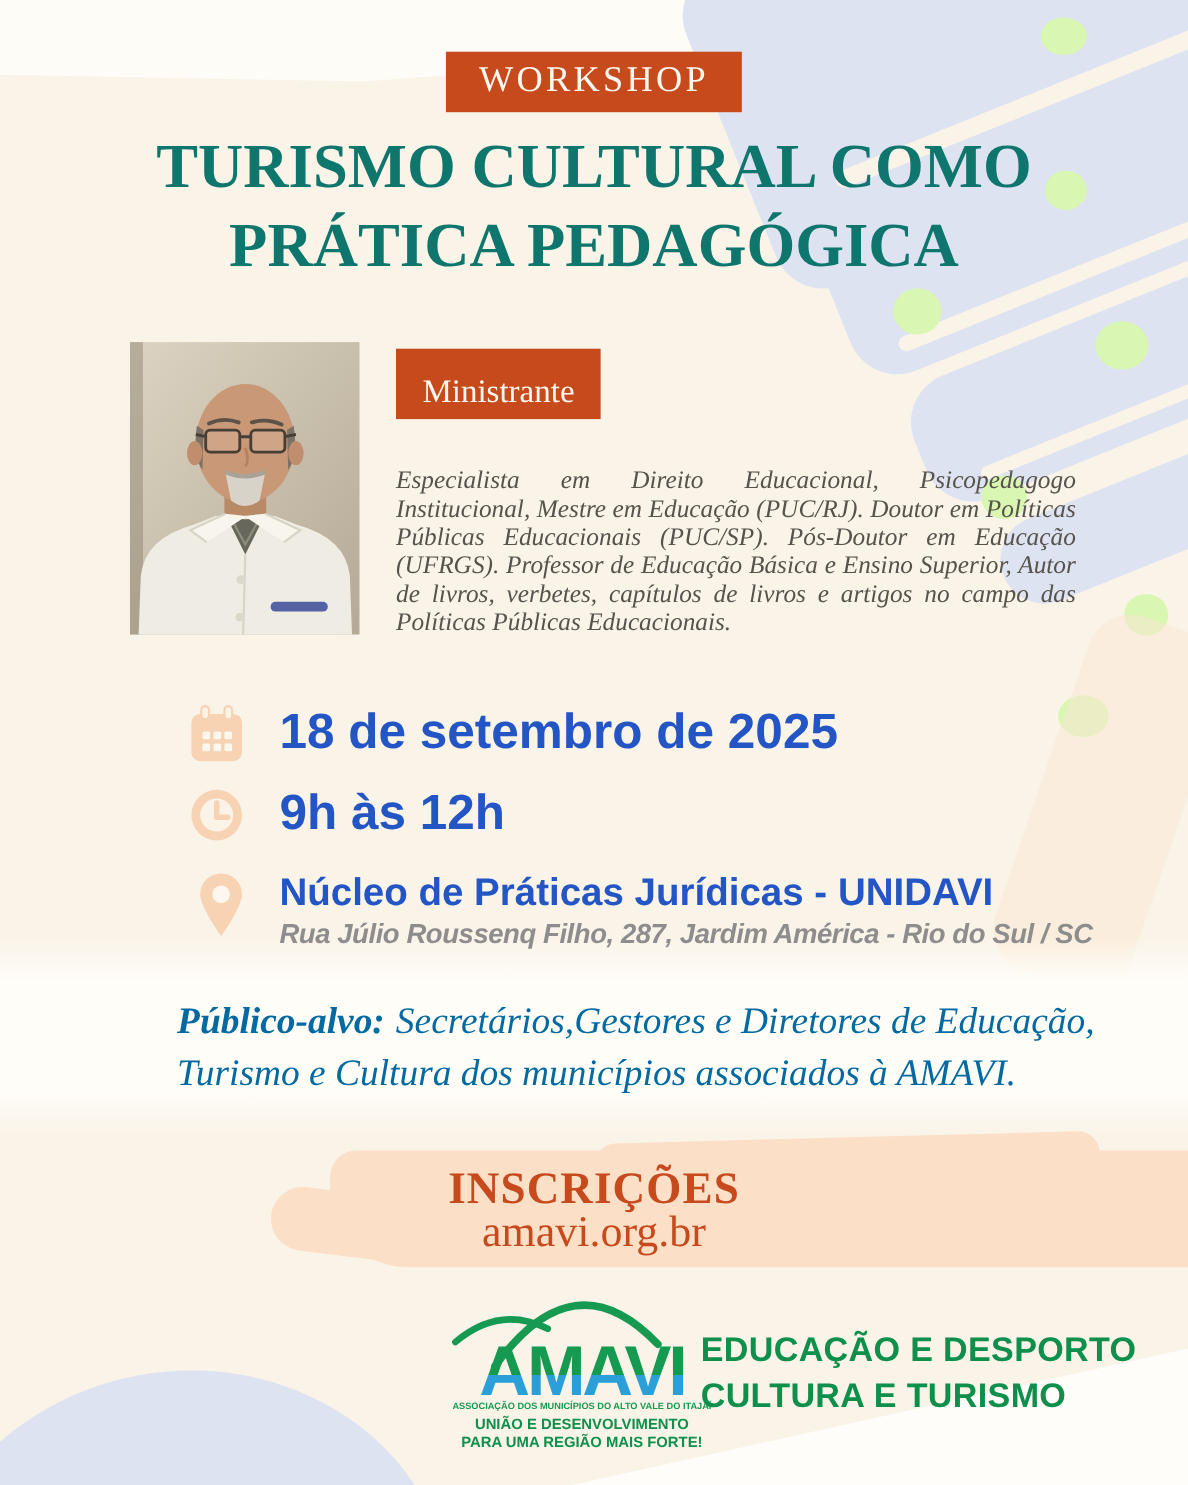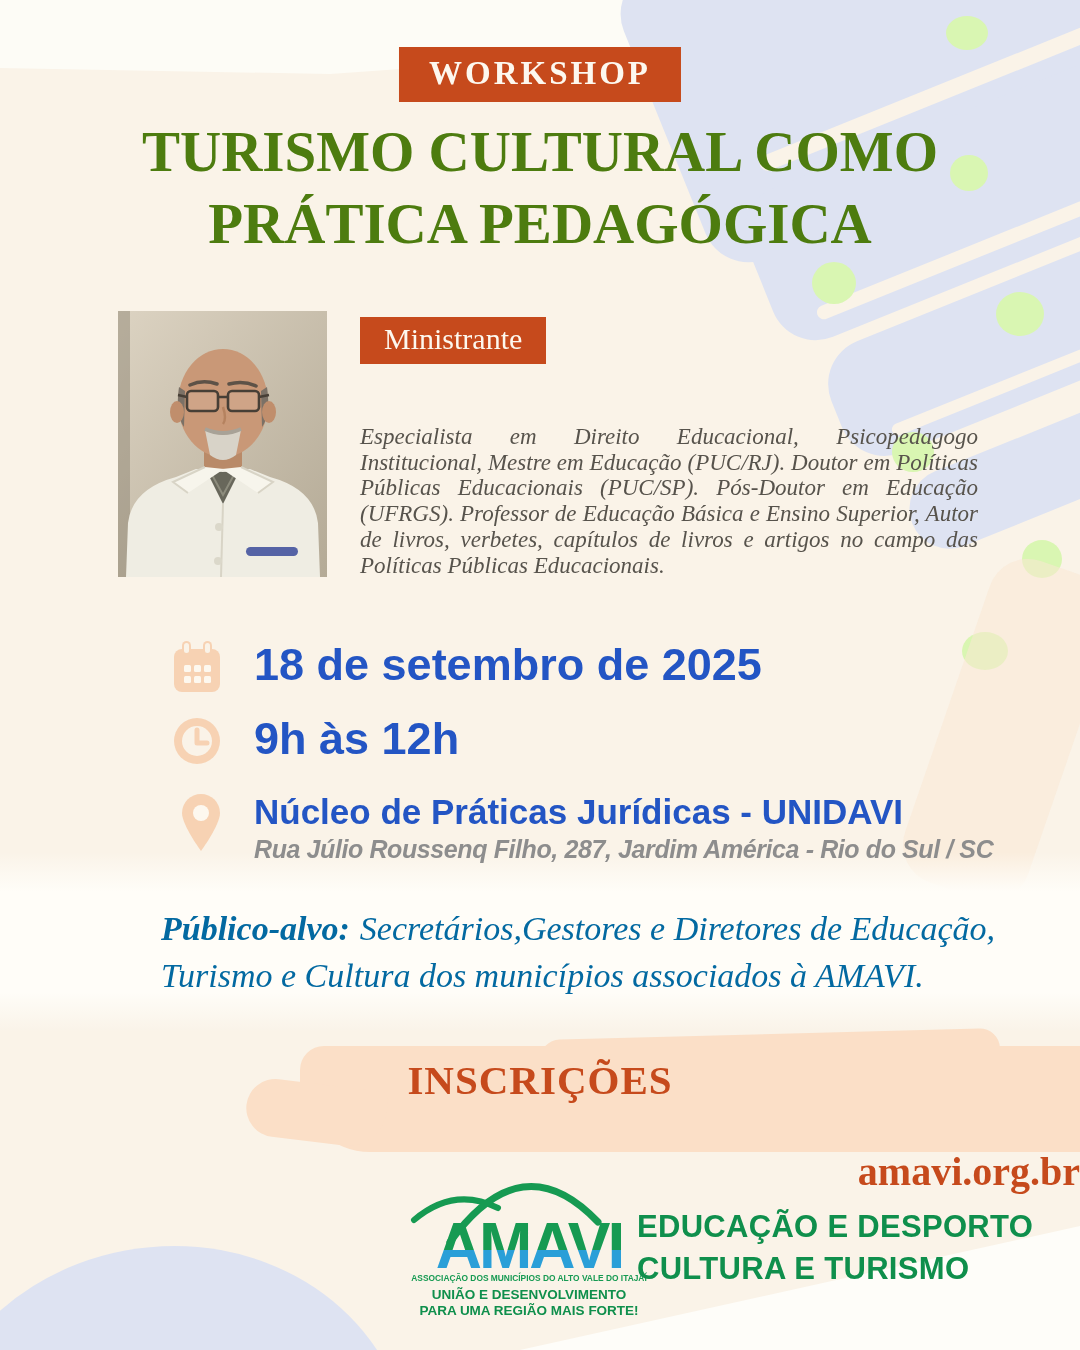--- a/index.html
+++ b/index.html
@@ -32,43 +32,43 @@
   .peach-stroke3{left:540px;top:1034px;width:460px;height:40px;background:#fbdfc7;
     border-radius:20px;transform:rotate(-1.5deg);}
   .lav-blob{left:-80px;top:1246px;width:490px;height:250px;background:#dee3f2;
     border-radius:52% 48% 0 0 / 95% 85% 0 0;}
   .white-wedge{left:520px;top:1226px;width:560px;height:124px;background:#fefdf9;
     clip-path:polygon(0 100%,100% 0,100% 100%);}
 
   
   .badge{background:#c64a1c;color:#fdf8ef;}
   .badge-workshop{left:50%;top:47px;transform:translateX(-50%);padding:8px 30px 10px;
-    font-size:33px;letter-spacing:3px;font-weight:bold;}
-  .title{left:0;top:116px;width:1080px;text-align:center;color:#4d7c0f;font-weight:bold;
+    font-size:33px;letter-spacing:3px;font-weight:normal;}
+  .title{left:0;top:116px;width:1080px;text-align:center;color:#0f766e;font-weight:bold;
     font-size:57px;line-height:72px;letter-spacing:0;}
   .photo{left:118px;top:311px;width:209px;height:266px;}
-  .badge-ministrante{left:360px;top:317px;padding:5px 24px 8px;font-size:30px;}
+  .badge-ministrante{left:360px;top:317px;padding:22px 24px 8px;font-size:30px;}
   .speaker-name{left:357px;top:362px;color:#c64a1c;font-weight:bold;font-size:43px;letter-spacing:.5px;}
   .speaker-bio{left:360px;top:424px;width:618px;font-style:italic;font-size:23px;
     line-height:25.7px;text-align:justify;color:#57534c;}
   .info-text{font-family:"Liberation Sans",sans-serif;font-weight:bold;color:#2355c4;}
   .date-icon{left:172px;top:641px;}
   .date-text{left:254px;top:639px;font-size:45px;}
   .time-icon{left:172px;top:714px;}
   .time-text{left:254px;top:713px;font-size:45px;}
   .pin-icon{left:180px;top:793px;}
   .venue-text{left:254px;top:792px;font-size:35px;}
   .address-text{left:254px;top:835px;font-size:25px;font-style:italic;color:#8d8d8d;
     font-family:"Liberation Sans",sans-serif;font-weight:bold;letter-spacing:-.4px;text-align:right;}
   .audience{left:137px;top:905px;width:845px;font-style:italic;font-size:34px;
     line-height:47px;color:#0369a1;margin-left:24px;}
   .audience b{margin-right:10px;}
   .reg-heading{left:0;top:1056px;width:1080px;text-align:center;color:#c64a1c;
     font-weight:bold;font-size:41px;letter-spacing:1px;}
-  .reg-site{left:0;top:1148px;width:1080px;text-align:right;color:#c64a1c;font-size:40px;font-weight:bold;}
+  .reg-site{left:0;top:1096px;width:1080px;text-align:center;color:#c64a1c;font-size:40px;}
   .logo{left:400px;top:1158px;width:258px;height:160px;}
   .areas{font-family:"Liberation Sans",sans-serif;font-weight:bold;color:#0f8f4c;
     font-size:31px;letter-spacing:.3px;}
   .areas1{left:637px;top:1209px;}
   .areas2{left:637px;top:1251px;}
 </style>
 </head>
 <body>
 
 <div class="canvas">

